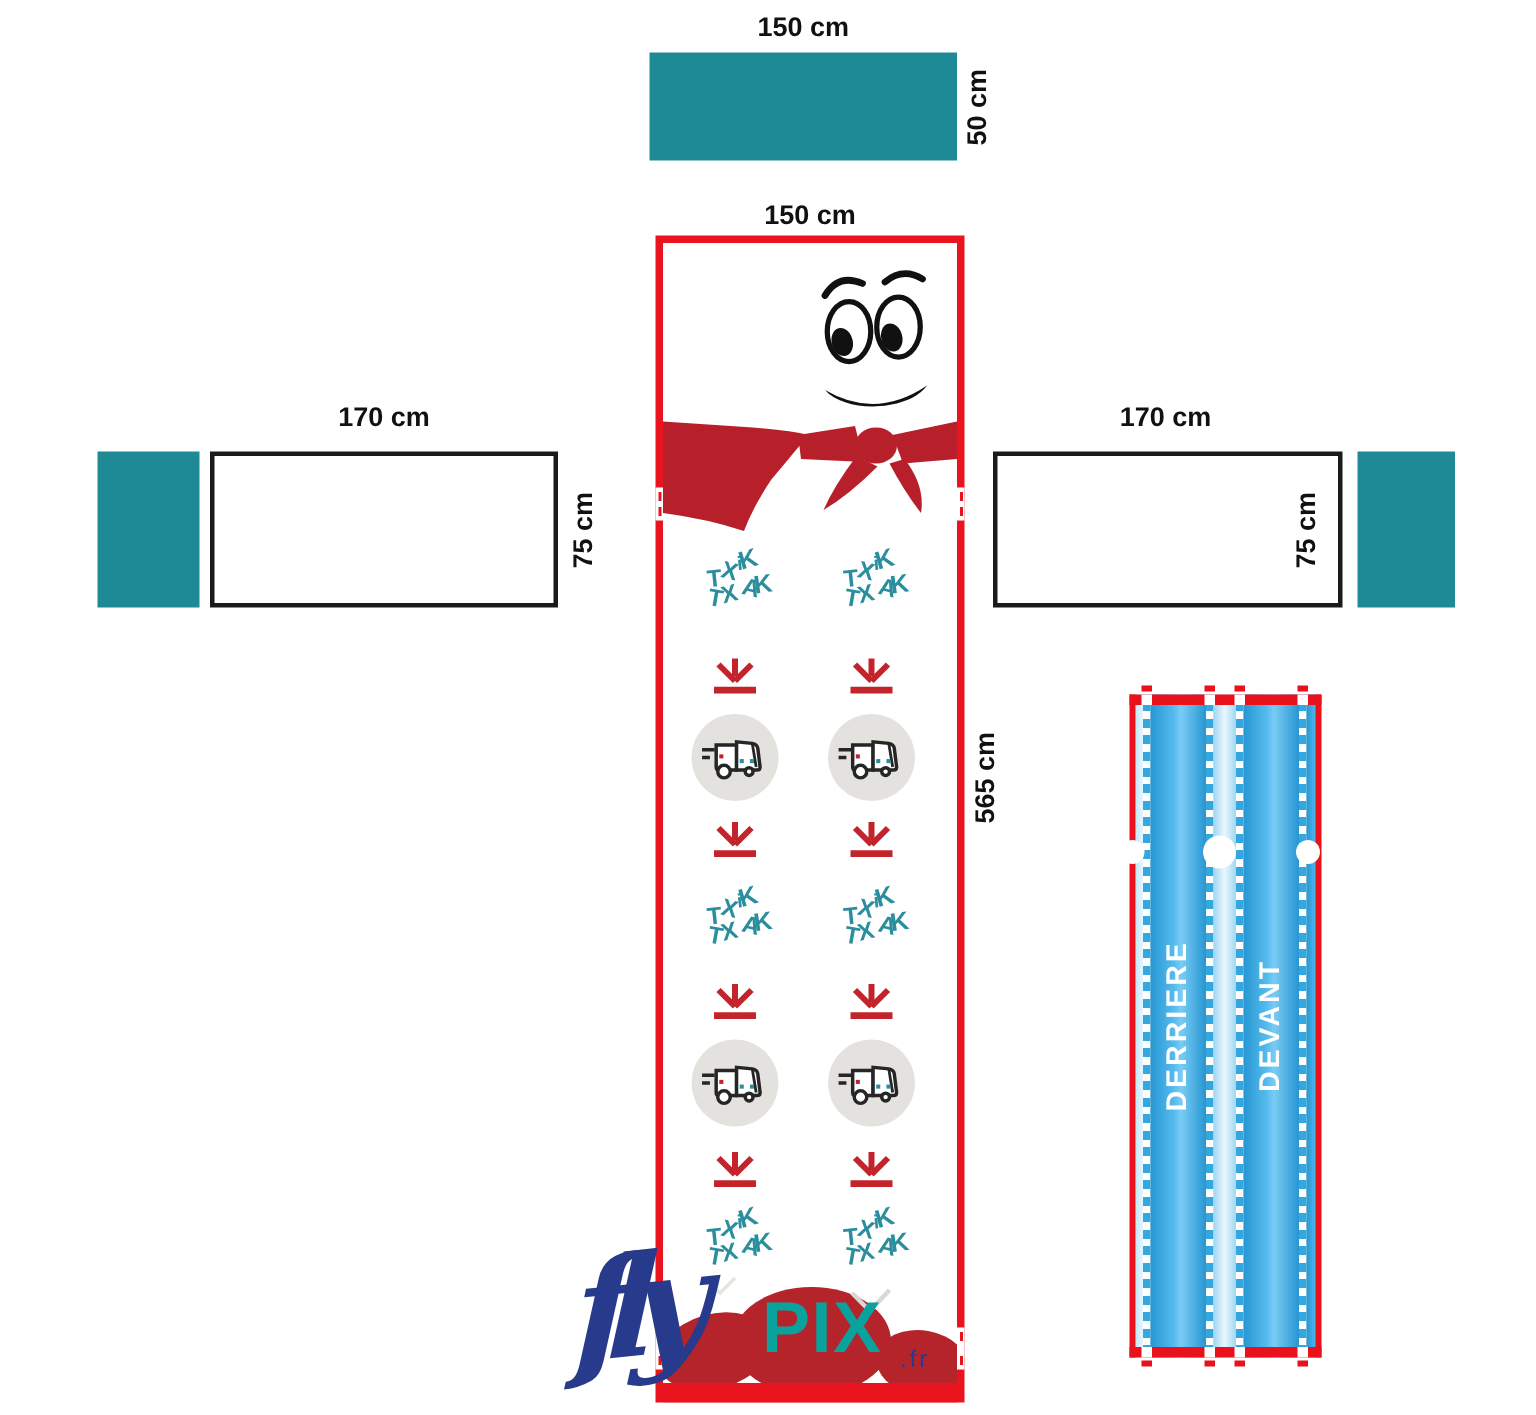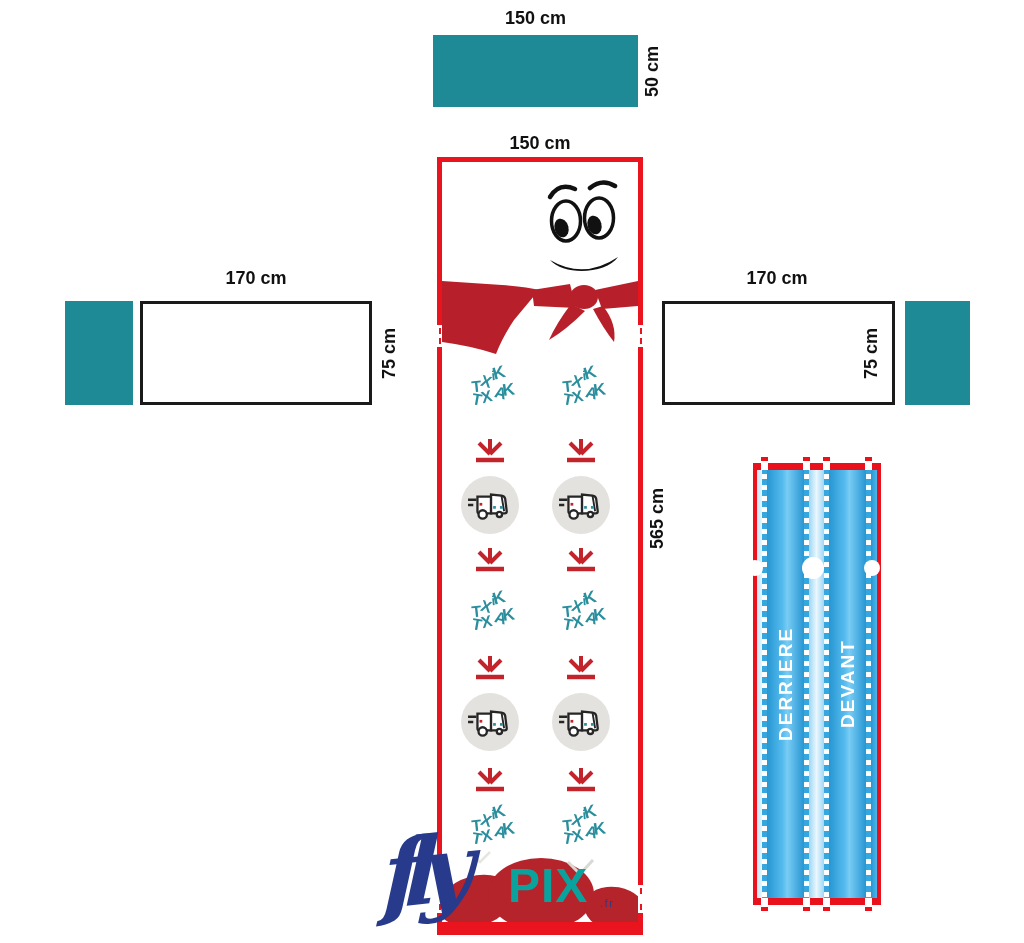--- a/index.html
+++ b/index.html
@@ -70,21 +70,21 @@
           writing-mode:vertical-rl;transform:rotate(180deg);
           display:flex;align-items:center;justify-content:center;
           color:#fff;font-weight:700;font-size:19px;letter-spacing:2px;}
 
   
   .wm-script{position:absolute;left:383px;top:826px;font-family:"DejaVu Serif",serif;
              font-style:italic;font-weight:700;font-size:92px;line-height:92px;
              color:#283a8c;letter-spacing:-18px;transform:rotate(-6deg) skewX(-8deg);z-index:9;}
   .wm-brand{position:absolute;left:508px;top:862px;font-weight:700;font-size:48px;
             line-height:48px;color:#0aa29c;letter-spacing:1px;z-index:9;}
-  .wm-suffix{position:absolute;left:600px;top:898px;font-size:10px;color:#283a8c;
+  .wm-suffix{position:absolute;left:600px;top:898px;font-size:16px;color:#283a8c;
              letter-spacing:2px;z-index:9;}
 
   .hidden-defs{position:absolute;width:0;height:0;overflow:hidden;}
 </style>
 </head>
 <body>
 
 <svg class="hidden-defs" aria-hidden="true">
   <defs>
     <symbol id="arr-sym" viewBox="0 0 36 28">

